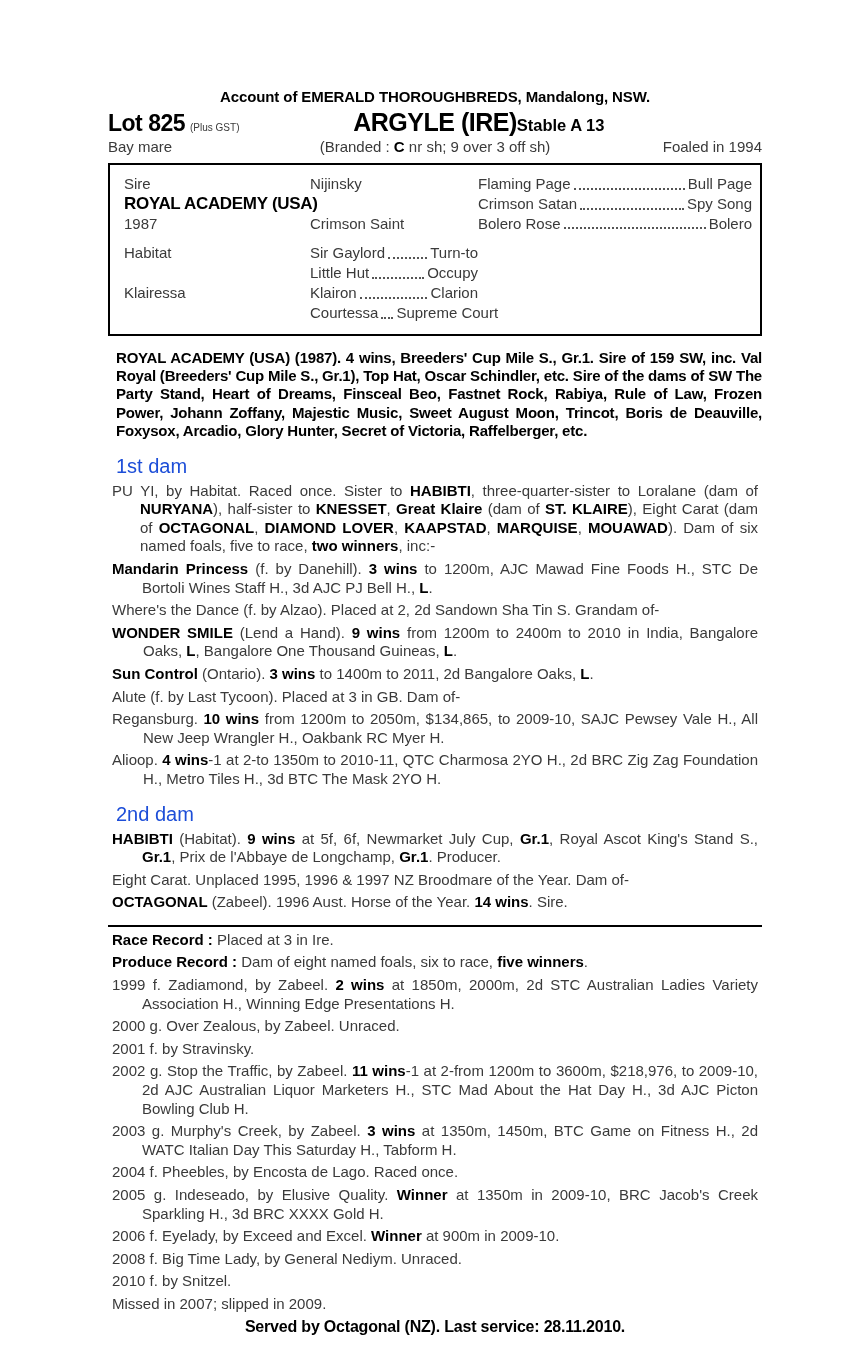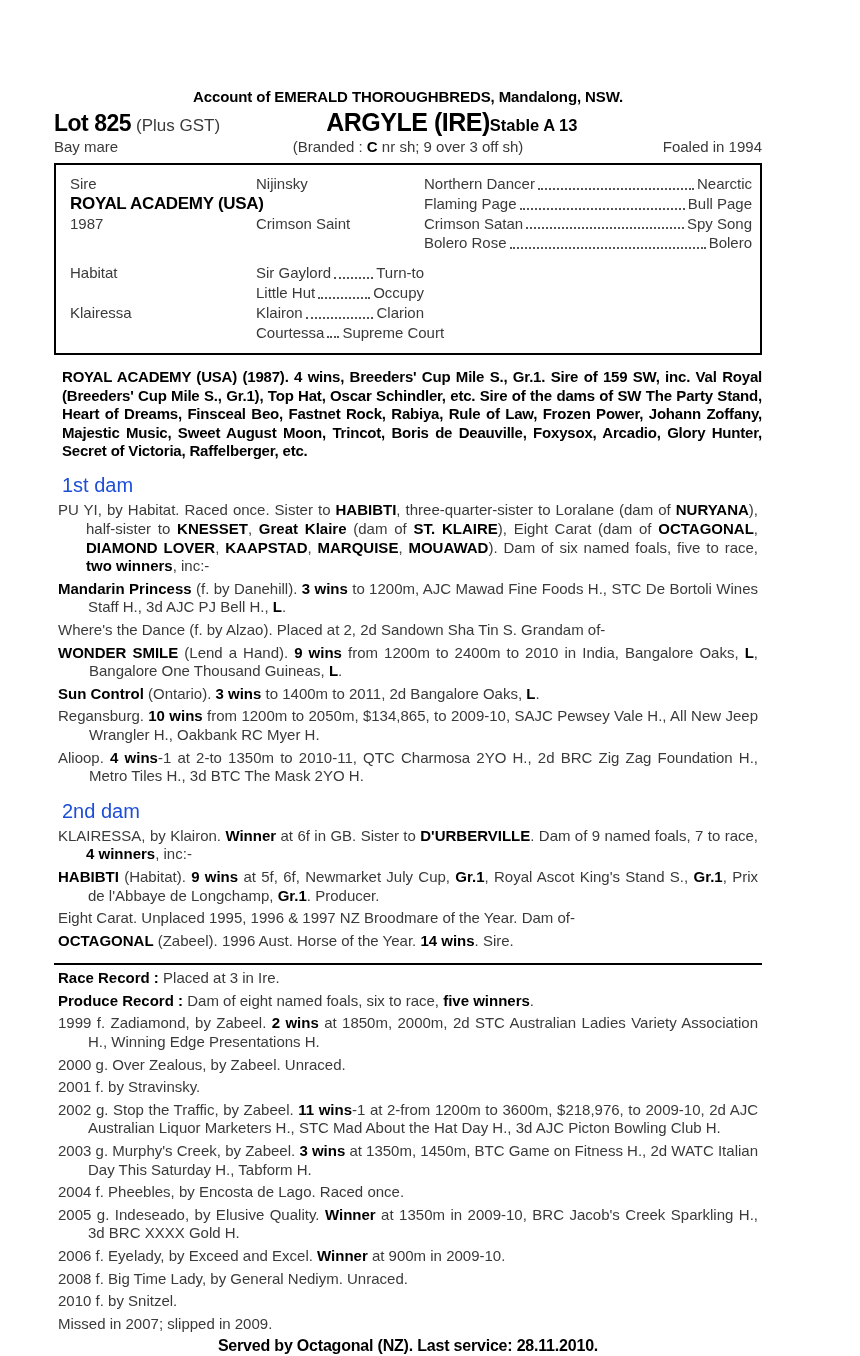--- a/index.html
+++ b/index.html
@@ -2,28 +2,28 @@
 <html><head>
 <meta charset="utf-8">
 <style>
   html,body{margin:0;padding:0;background:#ffffff;}
   body{
     width:860px;height:1356px;overflow:hidden;
     font-family:"Liberation Sans", sans-serif;
     color:#3a3a3a;
     -webkit-font-smoothing:antialiased;
   }
-  .page{padding:88px 98px 0 54px;}
+  .page{padding:88px 98px 0 108px;}
   .b{font-weight:bold;color:#000;}
 
   
   .account{font-weight:bold;color:#000;font-size:15px;text-align:center;letter-spacing:-0.1px;}
   .lotrow{display:grid;grid-template-columns:1fr auto 1fr;align-items:baseline;margin-top:3px;}
   .lot{font-size:23px;font-weight:bold;color:#000;letter-spacing:-0.5px;white-space:nowrap;}
-  .gst{font-size:17px;color:#3a3a3a;font-weight:normal;margin-left:5px;}
+  .gst{font-size:10px;color:#3a3a3a;font-weight:normal;margin-left:5px;}
   .horse{font-size:25px;font-weight:bold;color:#000;letter-spacing:-0.5px;text-align:right;}
   .stable{font-size:16.5px;font-weight:bold;color:#000;text-align:left;}
   .descrow{display:grid;grid-template-columns:1fr auto 1fr;align-items:baseline;font-size:15px;margin-top:1px;}
   .foaled{text-align:right;}
   .brand{text-align:center;}
 
   
   .pedbox{border:2px solid #000;margin-top:8px;padding:9px 8px 11px 14px;}
   .pgroup{display:grid;grid-template-columns:186px 168px 1fr;}
   .pgroup.dam{margin-top:10px;}
@@ -73,25 +73,20 @@
         <div class="pline pname">ROYAL ACADEMY (USA)</div>
         <div class="pline">1987</div>
       </div>
       <div>
         <div class="pline">Nijinsky</div>
         <div class="pline"></div>
         <div class="pline">Crimson Saint</div>
       </div>
       <div>
         <div class="pline leader">
-          <span class="anc-l">Northern Dancer</span>
-          <span class="dots"></span>
-          <span class="anc-r">Nearctic</span>
-        </div>
-        <div class="pline leader">
           <span class="anc-l">Flaming Page</span>
           <span class="dots"></span>
           <span class="anc-r">Bull Page</span>
         </div>
         <div class="pline leader">
           <span class="anc-l">Crimson Satan</span>
           <span class="dots"></span>
           <span class="anc-r">Spy Song</span>
         </div>
         <div class="pline leader">
@@ -135,25 +130,25 @@
   </div>
 
   <p class="sirepara"><span class="b">ROYAL ACADEMY (USA) (1987). 4 wins, Breeders' Cup Mile S., Gr.1. Sire of 159 SW, inc. Val Royal (Breeders' Cup Mile S., Gr.1), Top Hat, Oscar Schindler, etc. Sire of the dams of SW The Party Stand, Heart of Dreams, Finsceal Beo, Fastnet Rock, Rabiya, Rule of Law, Frozen Power, Johann Zoffany, Majestic Music, Sweet August Moon, Trincot, Boris de Deauville, Foxysox, Arcadio, Glory Hunter, Secret of Victoria, Raffelberger, etc.</span></p>
 
   <div class="dam-h">1st dam</div>
   <p class="p i0"><span>PU YI, by Habitat. Raced once. Sister to </span><span class="b">HABIBTI</span><span>, three-quarter-sister to Loralane (dam of </span><span class="b">NURYANA</span><span>), half-sister to </span><span class="b">KNESSET</span><span>, </span><span class="b">Great Klaire</span><span> (dam of </span><span class="b">ST. KLAIRE</span><span>), Eight Carat (dam of </span><span class="b">OCTAGONAL</span><span>, </span><span class="b">DIAMOND LOVER</span><span>, </span><span class="b">KAAPSTAD</span><span>, </span><span class="b">MARQUISE</span><span>, </span><span class="b">MOUAWAD</span><span>). Dam of six named foals, five to race, </span><span class="b">two winners</span><span>, inc:-</span></p>
   <p class="p i1"><span class="b">Mandarin Princess</span><span> (f. by Danehill). </span><span class="b">3 wins</span><span> to 1200m, AJC Mawad Fine Foods H., STC De Bortoli Wines Staff H., 3d AJC PJ Bell H., </span><span class="b">L</span><span>.</span></p>
   <p class="p i1"><span>Where's the Dance (f. by Alzao). Placed at 2, 2d Sandown Sha Tin S. Grandam of-</span></p>
   <p class="p i2"><span class="b">WONDER SMILE</span><span> (Lend a Hand). </span><span class="b">9 wins</span><span> from 1200m to 2400m to 2010 in India, Bangalore Oaks, </span><span class="b">L</span><span>, Bangalore One Thousand Guineas, </span><span class="b">L</span><span>.</span></p>
   <p class="p i2"><span class="b">Sun Control</span><span> (Ontario). </span><span class="b">3 wins</span><span> to 1400m to 2011, 2d Bangalore Oaks, </span><span class="b">L</span><span>.</span></p>
+  <p class="p i1"><span>Alute (f. by Last Tycoon). Placed at 3 in GB. Dam of-</span></p>
   <p class="p i2"><span>Regansburg. </span><span class="b">10 wins</span><span> from 1200m to 2050m, $134,865, to 2009-10, SAJC Pewsey Vale H., All New Jeep Wrangler H., Oakbank RC Myer H.</span></p>
   <p class="p i2"><span>Alioop. </span><span class="b">4 wins</span><span>-1 at 2-to 1350m to 2010-11, QTC Charmosa 2YO H., 2d BRC Zig Zag Foundation H., Metro Tiles H., 3d BTC The Mask 2YO H.</span></p>
 
   <div class="dam-h">2nd dam</div>
-  <p class="p i0"><span>KLAIRESSA, by Klairon. </span><span class="b">Winner</span><span> at 6f in GB. Sister to </span><span class="b">D'URBERVILLE</span><span>. Dam of 9 named foals, 7 to race, </span><span class="b">4 winners</span><span>, inc:-</span></p>
   <p class="p i1"><span class="b">HABIBTI</span><span> (Habitat). </span><span class="b">9 wins</span><span> at 5f, 6f, Newmarket July Cup, </span><span class="b">Gr.1</span><span>, Royal Ascot King's Stand S., </span><span class="b">Gr.1</span><span>, Prix de l'Abbaye de Longchamp, </span><span class="b">Gr.1</span><span>. Producer.</span></p>
   <p class="p i1"><span>Eight Carat. Unplaced 1995, 1996 &amp; 1997 NZ Broodmare of the Year. Dam of-</span></p>
   <p class="p i2"><span class="b">OCTAGONAL</span><span> (Zabeel). 1996 Aust. Horse of the Year. </span><span class="b">14 wins</span><span>. Sire.</span></p>
 
   <hr class="rule">
 
   <p class="p i0"><span class="b">Race Record : </span><span>Placed at 3 in Ire.</span></p>
   <p class="p i0"><span class="b">Produce Record : </span><span>Dam of eight named foals, six to race, </span><span class="b">five winners</span><span>.</span></p>
   <p class="p i1"><span>1999 f. Zadiamond, by Zabeel. </span><span class="b">2 wins</span><span> at 1850m, 2000m, 2d STC Australian Ladies Variety Association H., Winning Edge Presentations H.</span></p>
   <p class="p i1"><span>2000 g. Over Zealous, by Zabeel. Unraced.</span></p>

